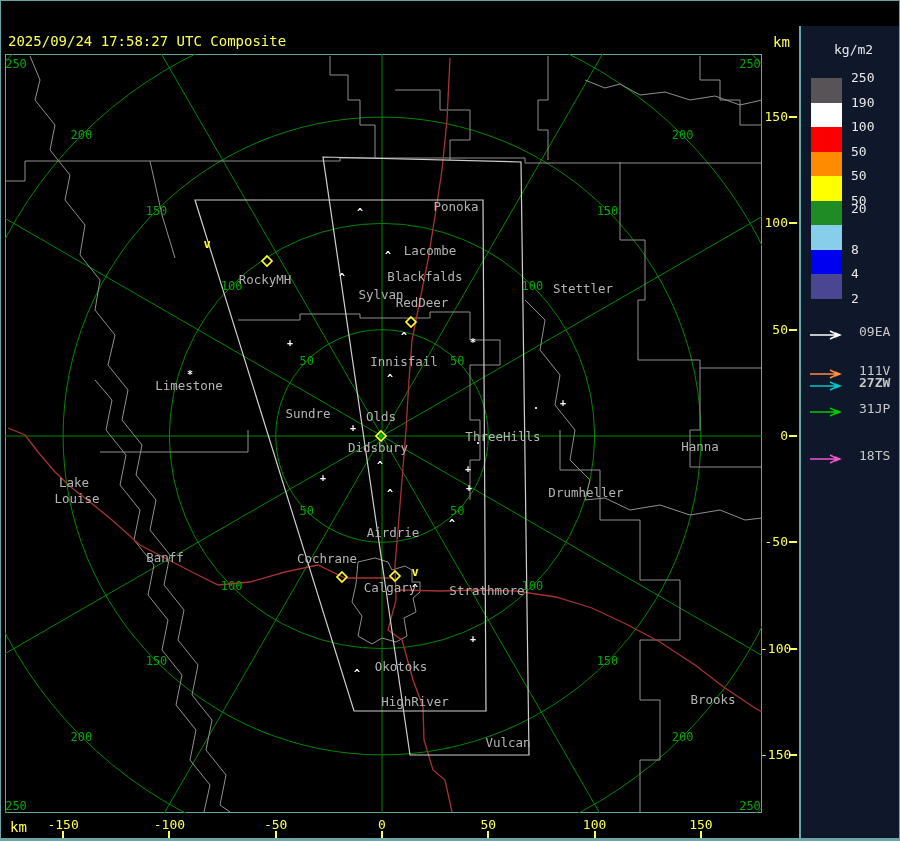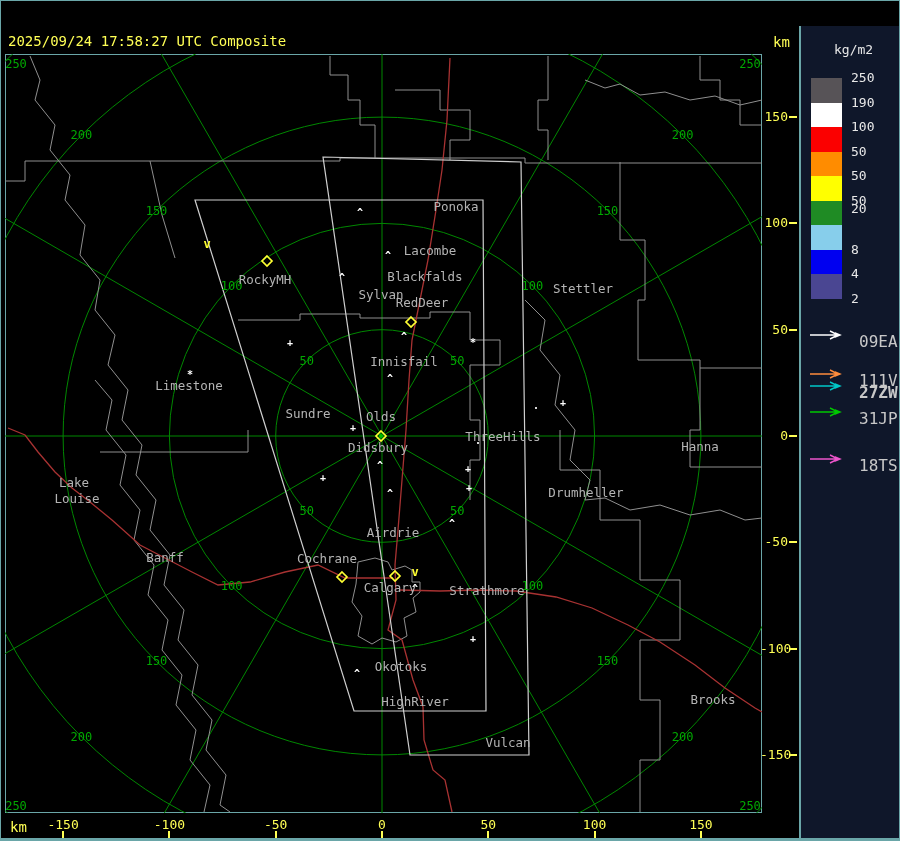--- a/index.html
+++ b/index.html
@@ -19,21 +19,21 @@
   .bax-label{position:absolute;top:817px;color:#ffff55;font-size:13px;transform:translateX(-50%);}
   .bax-tick{position:absolute;top:831px;width:2px;height:7px;background:#ffff55;}
   #km-bottom{position:absolute;left:10px;top:819px;color:#ffff55;font-size:14px;}
   #bottom-rule{position:absolute;left:0;top:838px;width:900px;height:2px;background:#6aa6a8;}
   #legend{position:absolute;left:799px;top:26px;width:100px;height:815px;
           border-left:2px solid #6aa6a8;background:#0f172a;}
   #legend-unit{position:absolute;left:33px;top:16px;color:#e8e8e8;font-size:13px;}
   .swatch{position:absolute;left:10px;width:31px;}
   .sw-val{position:absolute;left:50px;color:#e8e8e8;font-size:13px;}
   .radar-row{position:absolute;left:8px;}
-  .radar-id{position:absolute;left:50px;top:-2px;color:#c8c8c8;font-size:16px;margin-top:8px;}
+  .radar-id{position:absolute;left:50px;top:-2px;color:#c8c8c8;font-size:13px;}
 </style>
 </head>
 <body>
 
 <div id="canvas">
   <div id="timestamp">2025/09/24 17:58:27 UTC Composite</div>
   <div id="km-right">km</div>
 
   <svg id="map-svg" width="757" height="759" viewBox="5 54 757 759">
       <rect x="5.5" y="54.5" width="756" height="758" fill="none" stroke="#6aa6a8"></rect>

